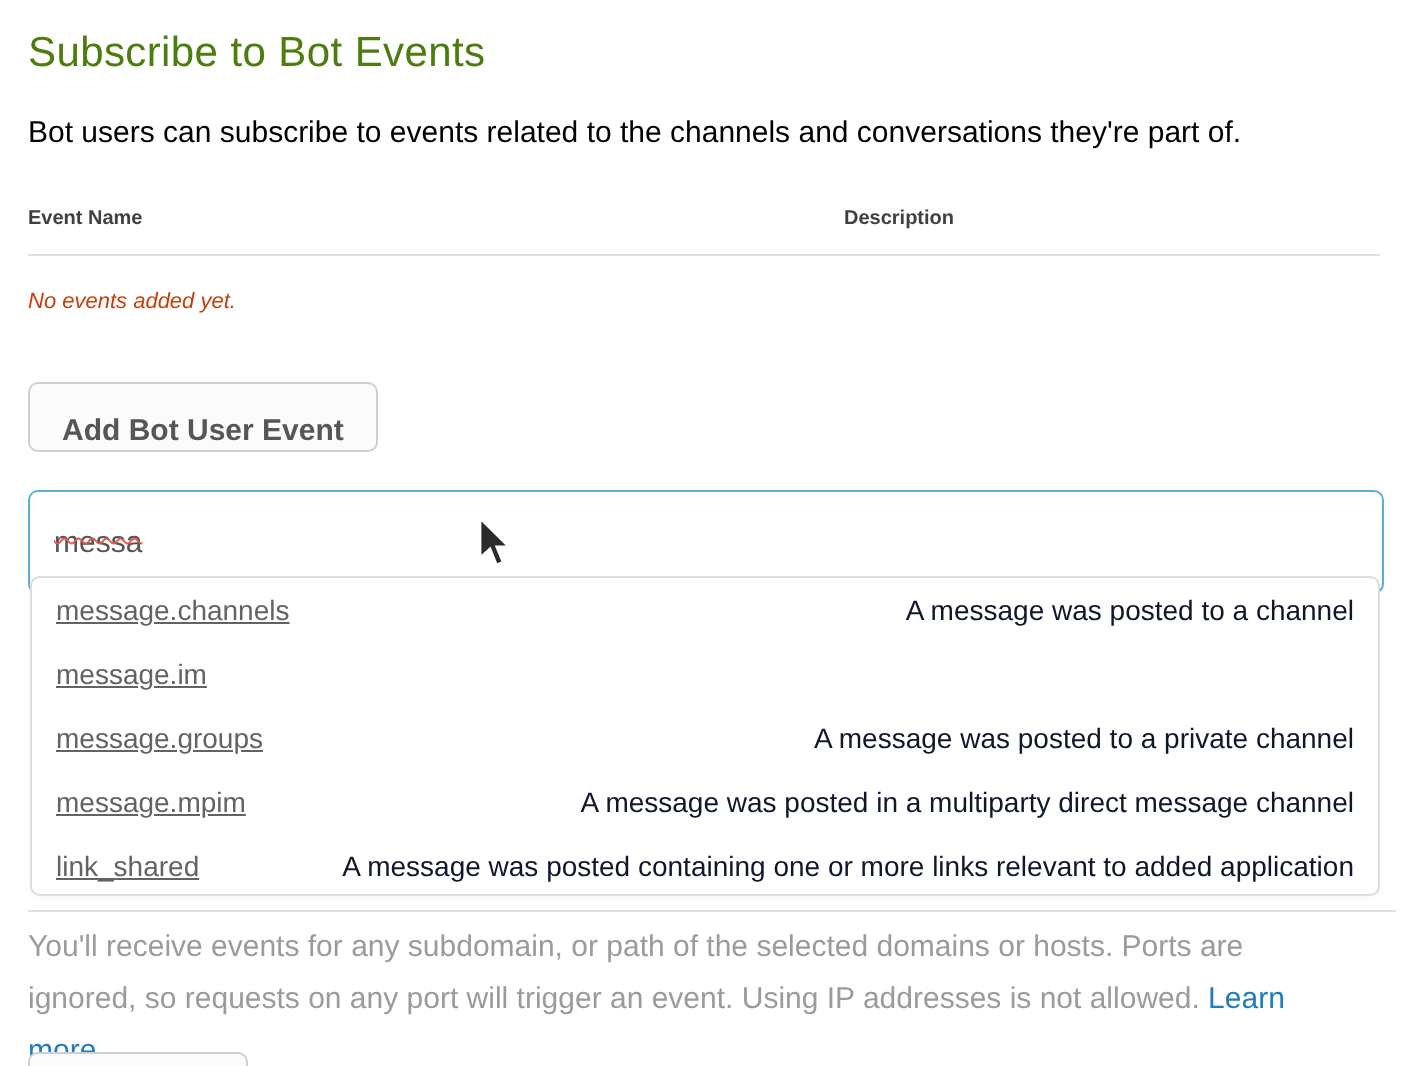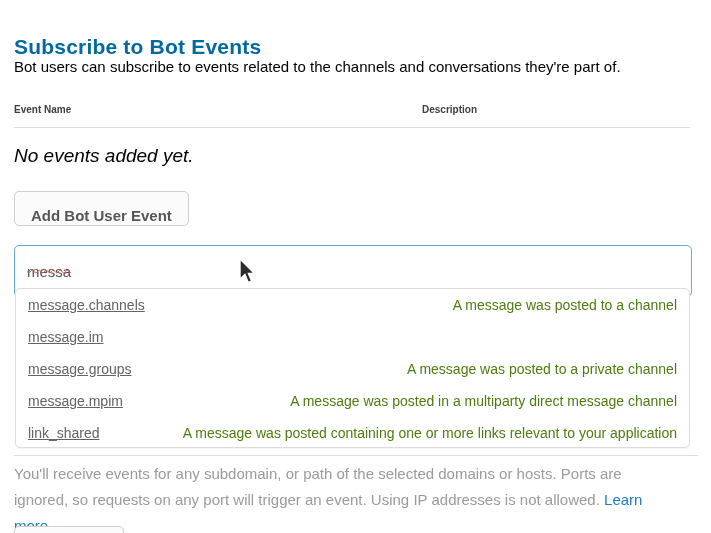--- a/index.html
+++ b/index.html
@@ -12,24 +12,23 @@
     position: relative;
     width: 711px;
     height: 533px;
     background: #ffffff;
     overflow: hidden;
   }
   .page-title {
     position: absolute;
     left: 14px; top: 15px;
     font-size: 21px;
-    font-weight: bold;
-    color: #0369a1;
+    font-weight: normal;
+    color: #4d7c0f;
     letter-spacing: 0.2px;
-    margin-top: 20px;
   }
   .page-subtitle {
     position: absolute;
     left: 14px; top: 58px;
     font-size: 15px;
     color: #000000;
   }
   .col-header {
     position: absolute;
     top: 104px;
@@ -42,23 +41,23 @@
   .divider {
     position: absolute;
     height: 1px;
     background: #dedede;
   }
   .divider.top { left: 14px; top: 127px; width: 676px; }
   .divider.bottom { left: 14px; top: 455px; width: 684px; }
   .empty-msg {
     position: absolute;
     left: 14px; top: 145px;
-    font-size: 19px;
+    font-size: 11px;
     font-style: italic;
-    color: #000000;
+    color: #c2410c;
   }
   .btn {
     position: absolute;
     background: #fbfbfb;
     border: 1px solid #cfcfcf;
     border-radius: 5px;
     font-family: inherit;
     font-size: 15px;
     font-weight: bold;
     color: #565656;
@@ -120,21 +119,21 @@
     cursor: pointer;
   }
   .dropdown-item .item-name {
     font-size: 14px;
     color: #636363;
     white-space: nowrap;
     text-decoration: underline;
   }
   .dropdown-item .item-desc {
     font-size: 14px;
-    color: #4d7c0f;
+    color: #0f172a;
     white-space: nowrap;
     text-align: left;
   }
   .footer-note {
     position: absolute;
     left: 14px; top: 461px;
     width: 662px;
     font-size: 15px;
     line-height: 26px;
     color: #9b9b9b;
@@ -186,21 +185,21 @@
     <div class="dropdown-item">
       <span class="item-name">message.groups</span>
       <span class="item-desc">A message was posted to a private channel</span>
     </div>
     <div class="dropdown-item">
       <span class="item-name">message.mpim</span>
       <span class="item-desc">A message was posted in a multiparty direct message channel</span>
     </div>
     <div class="dropdown-item">
       <span class="item-name">link_shared</span>
-      <span class="item-desc">A message was posted containing one or more links relevant to your application</span>
+      <span class="item-desc">A message was posted containing one or more links relevant to added application</span>
     </div>
   </div>
 
   <div class="divider bottom"></div>
 
   <p class="footer-note"><span>You'll receive events for any subdomain, or path of the selected domains or hosts. Ports are ignored, so requests on any port will trigger an event. Using IP addresses is not allowed. </span><a class="learn-more" href="#">Learn more.</a></p>
 
   <button class="btn bottom-partial"></button>
 
   <svg class="mouse-cursor" viewBox="0 0 18 28">

